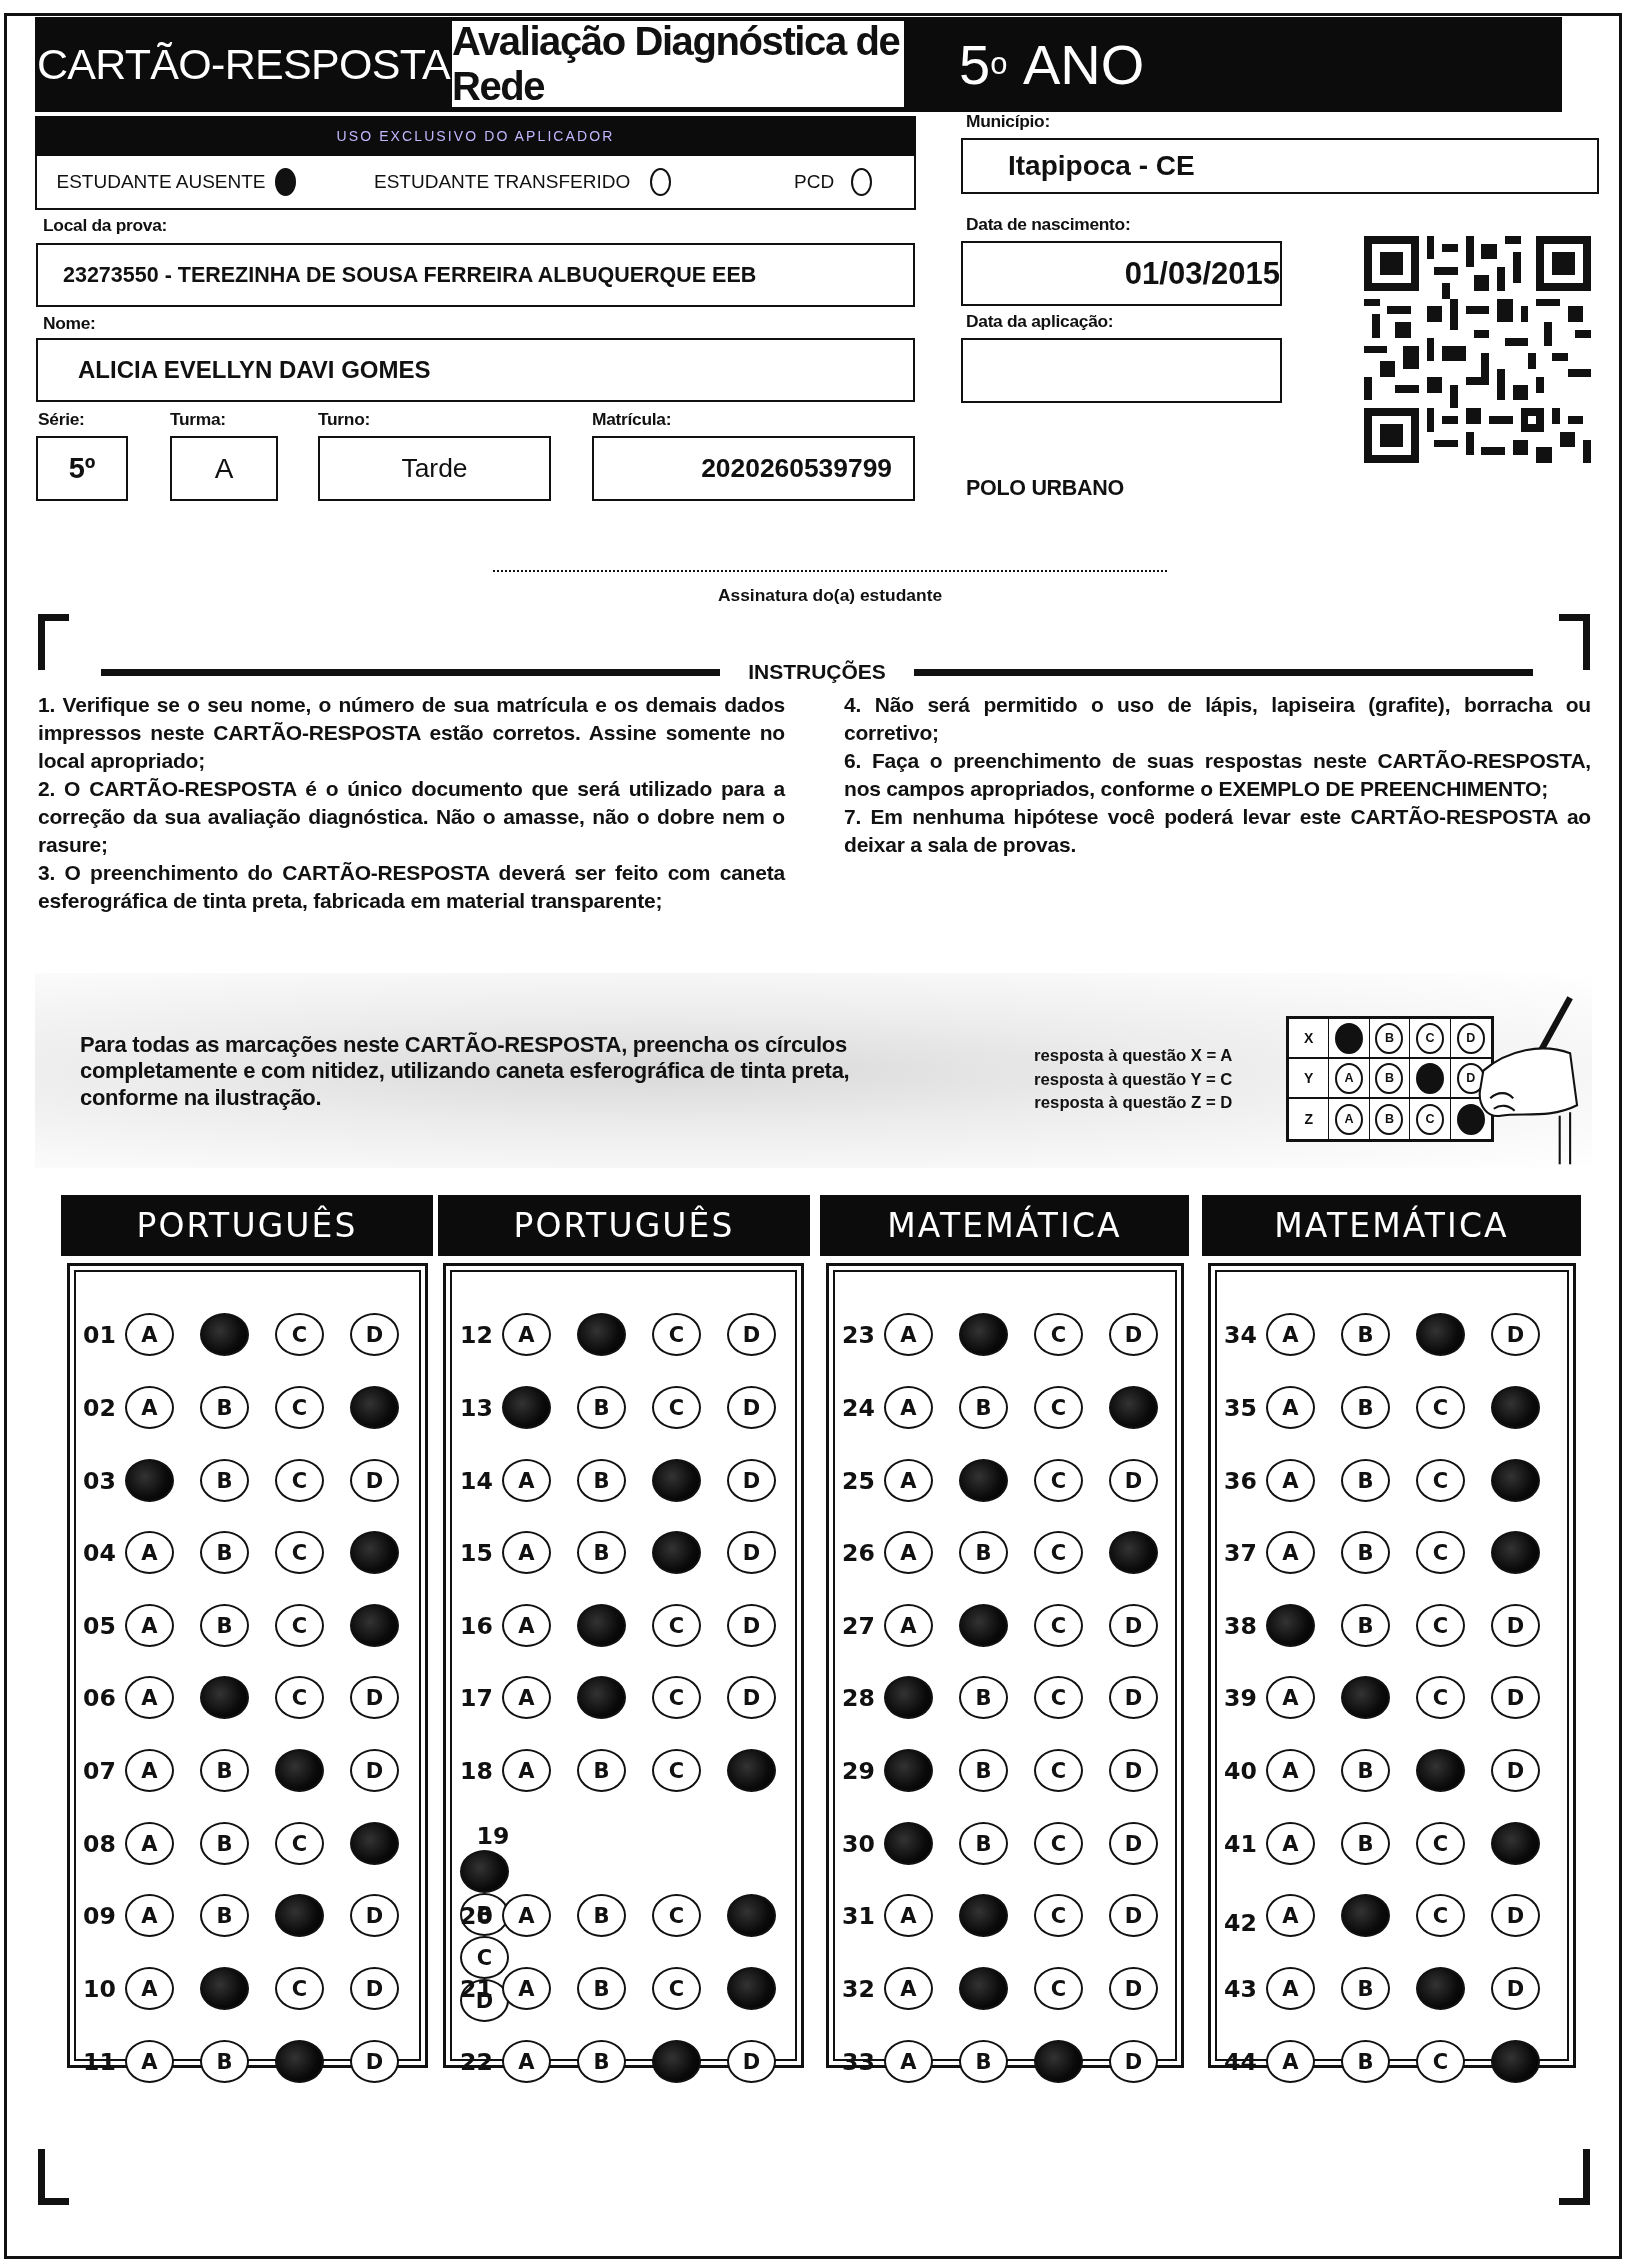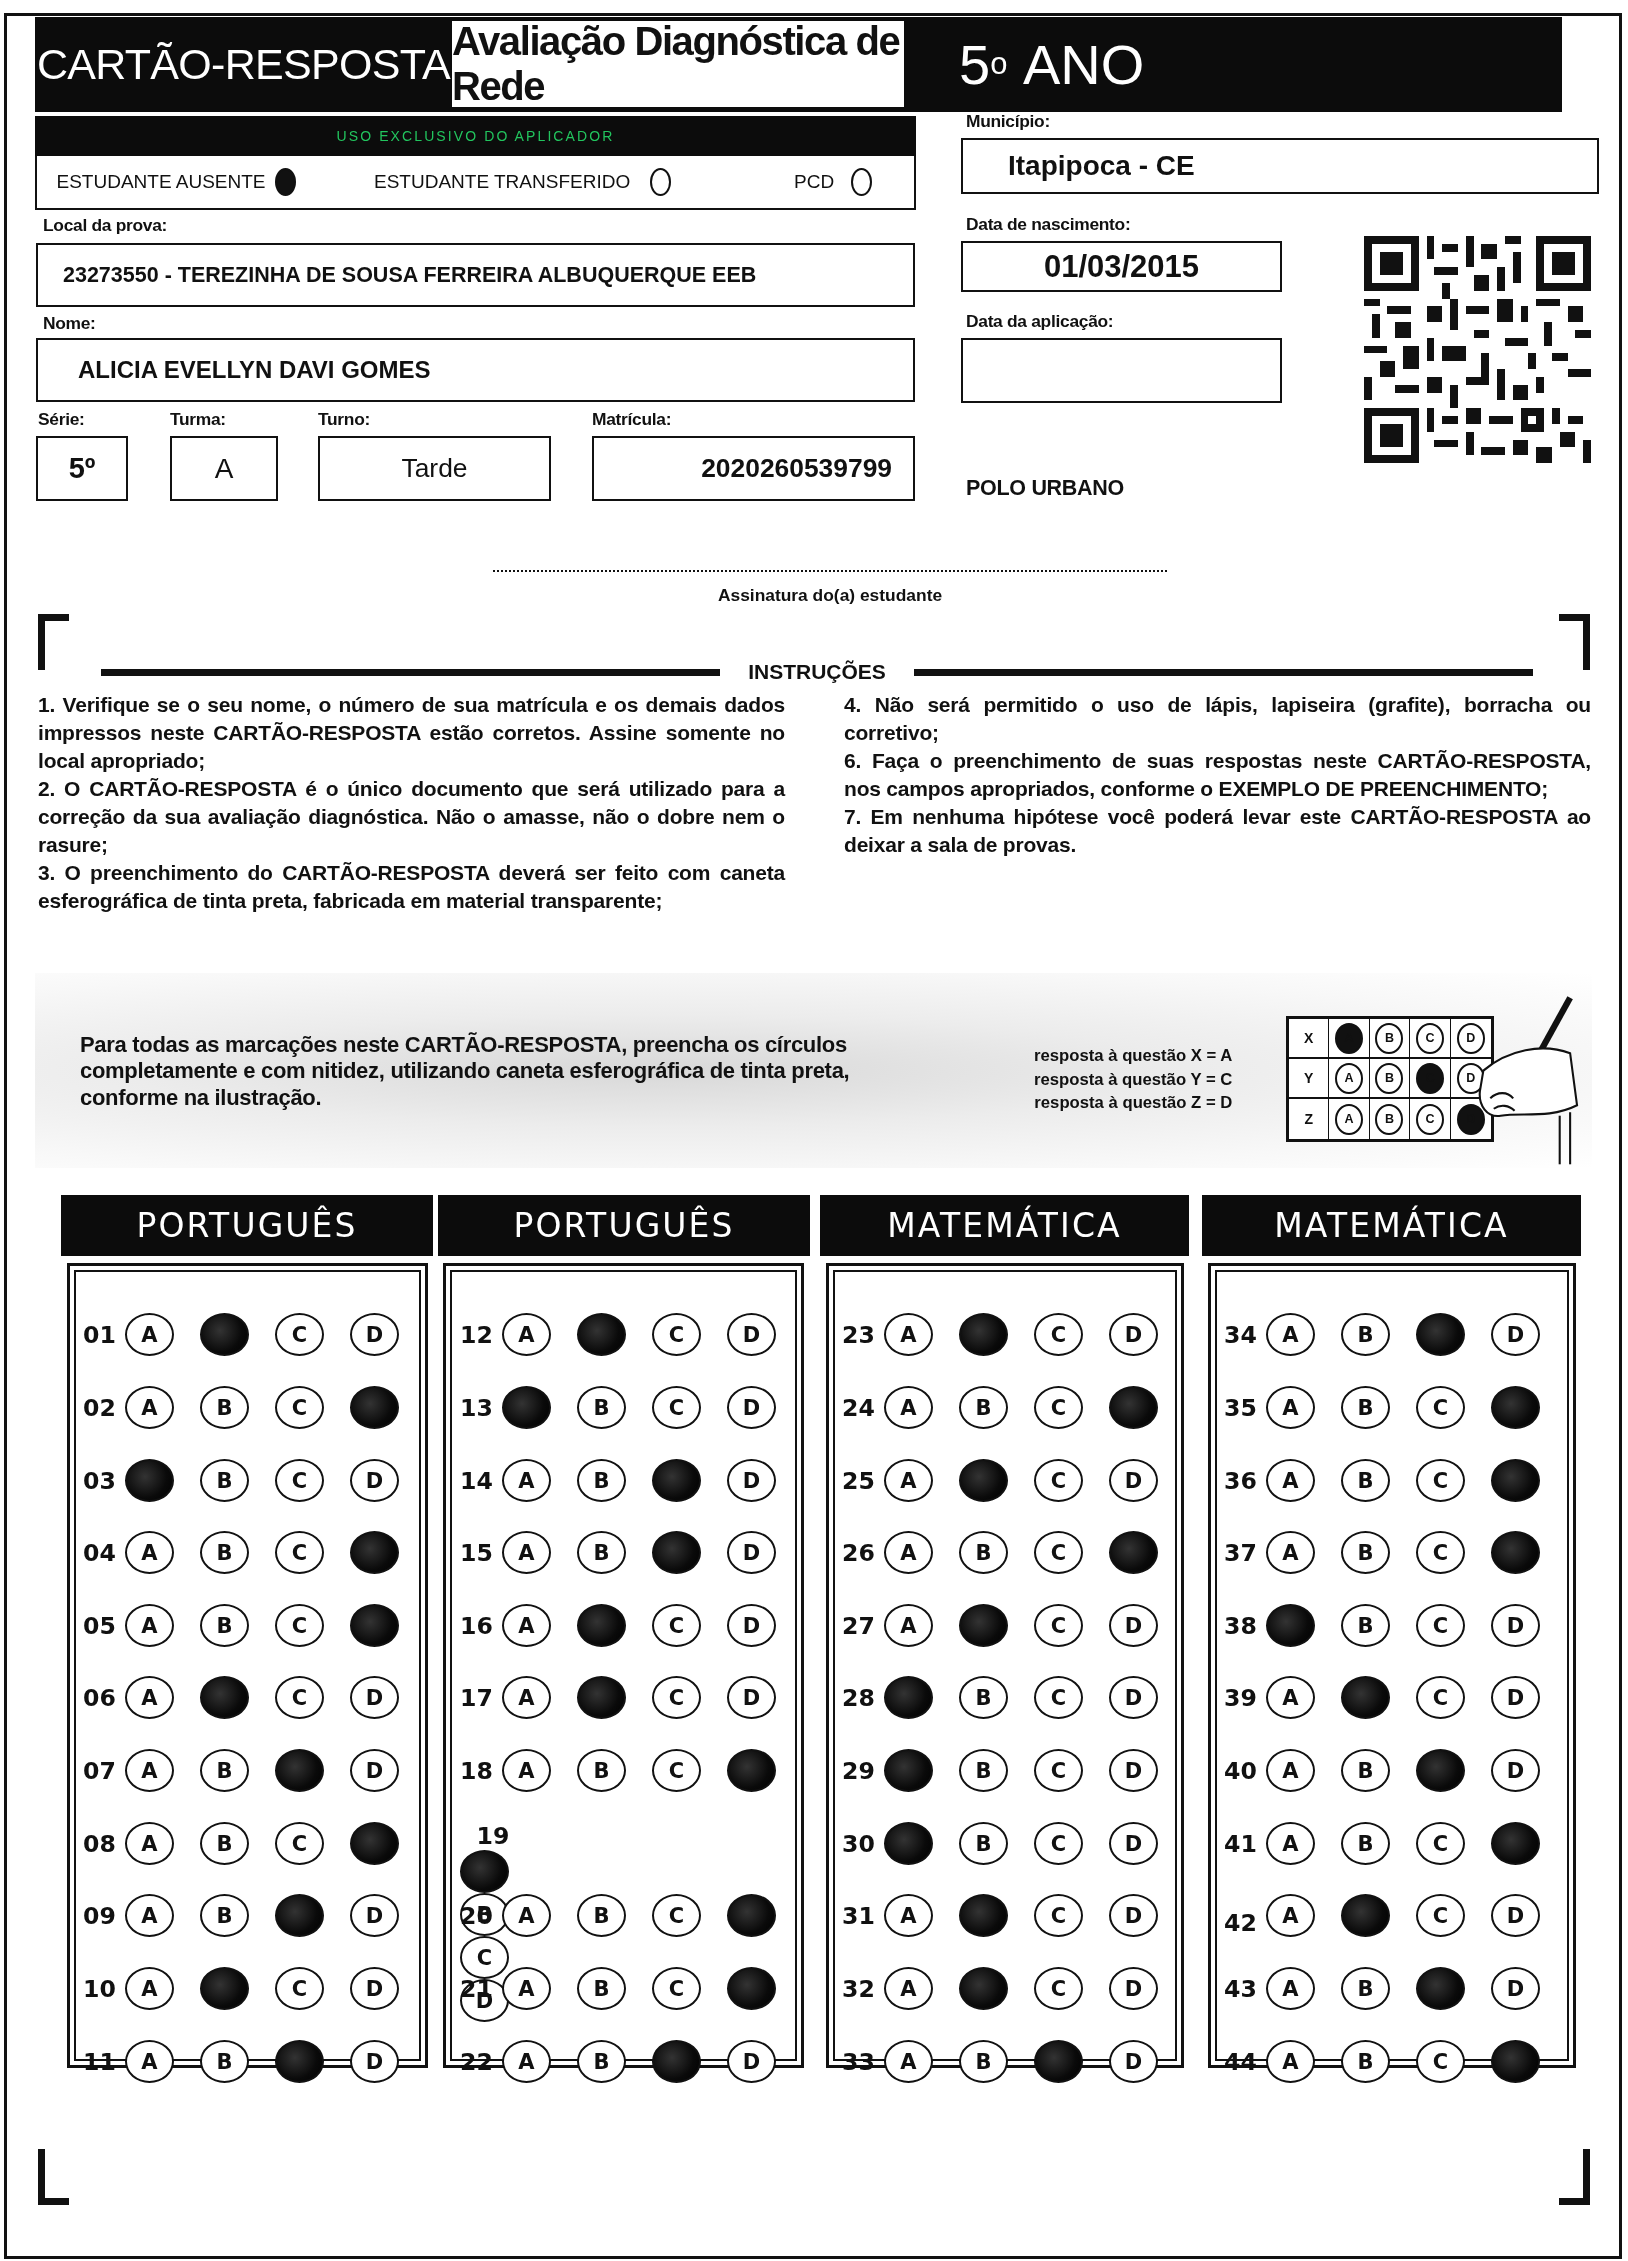--- a/index.html
+++ b/index.html
@@ -9,21 +9,21 @@
   .page { position: absolute; left: 4.2px; top: 12.5px; width: 1618px; height: 2246px; border: 3.5px solid #111; }
 
   
   .hdr { position: absolute; left: 35px; top: 16.7px; width: 1527px; height: 95px; background: #0c0c0c; }
   .hdr-left { position: absolute; left: 0; top: 0; width: 417px; height: 95px; color: #fff; font-size: 43px; display: flex; align-items: center; justify-content: center; letter-spacing: -0.7px; font-family: "Liberation Sans", sans-serif; }
   .hdr-mid { position: absolute; left: 417px; top: 4.2px; width: 452px; height: 86px; background: #fff; color: #111; font-size: 40px; font-weight: bold; display: flex; align-items: center; justify-content: center; letter-spacing: -1.4px; }
   .hdr-right { position: absolute; left: 924px; top: 0; height: 95px; color: #fff; font-size: 56px; display: flex; align-items: center; }
   .hdr-right sup { font-size: 31px; vertical-align: 18px; }
 
   
-  .status-bar { position: absolute; left: 35px; top: 116px; width: 881px; height: 40px; background: #0c0c0c; color: #22c55e; font-size: 14px; letter-spacing: 2.1px; display: flex; align-items: center; justify-content: center; }
+  .status-bar { position: absolute; left: 35px; top: 116px; width: 881px; height: 40px; background: #0c0c0c; color: #c4b5fd; font-size: 14px; letter-spacing: 2.1px; display: flex; align-items: center; justify-content: center; }
   .status-box { position: absolute; left: 35px; top: 156px; width: 881px; height: 54px; border: 2.8px solid #111; border-top: none; display: flex; align-items: center; font-size: 19px; }
   .status-item { position: absolute; display: flex; align-items: center; gap: 9.7px; }
   .oval { width: 21px; height: 28px; border: 2.1px solid #111; border-radius: 50%; display: inline-block; }
   .oval.filled { background: #111; }
 
   .lbl { position: absolute; font-size: 17.4px; font-weight: bold; letter-spacing: -0.3px; }
   .fbox { position: absolute; border: 2.8px solid #111; display: flex; align-items: center; font-weight: bold; }
 
   .qr { position: absolute; left: 1364px; top: 236px; width: 227px; height: 227px; }
 
@@ -116,21 +116,21 @@
 <div class="fbox" style="left:592px; top:436px; width:323px; height:65px; font-size:26.4px; justify-content:flex-end; padding-right:21px;">
   <span>2020260539799</span>
 </div>
 
 <div class="lbl" style="left:966px; top:111px;">Município:</div>
 <div class="fbox" style="left:961px; top:138px; width:638px; height:56px; font-size:28px; padding-left:45px;">
   <span>Itapipoca - CE</span>
 </div>
 
 <div class="lbl" style="left:966px; top:214px;">Data de nascimento:</div>
-<div class="fbox" style="left:961px; top:241px; width:321px; height:51px; font-size:31px; justify-content:center;">
+<div class="fbox" style="left:961px; top:241px; width:321px; height:65px; font-size:31px; justify-content:flex-end;">
   <span>01/03/2015</span>
 </div>
 
 <div class="lbl" style="left:966px; top:311px;">Data da aplicação:</div>
 <div class="fbox" style="left:961px; top:338px; width:321px; height:65px;">
   <span></span>
 </div>
 
 <div class="lbl" style="left:966px; top:476px; font-size:21.5px;">POLO URBANO</div>
 

